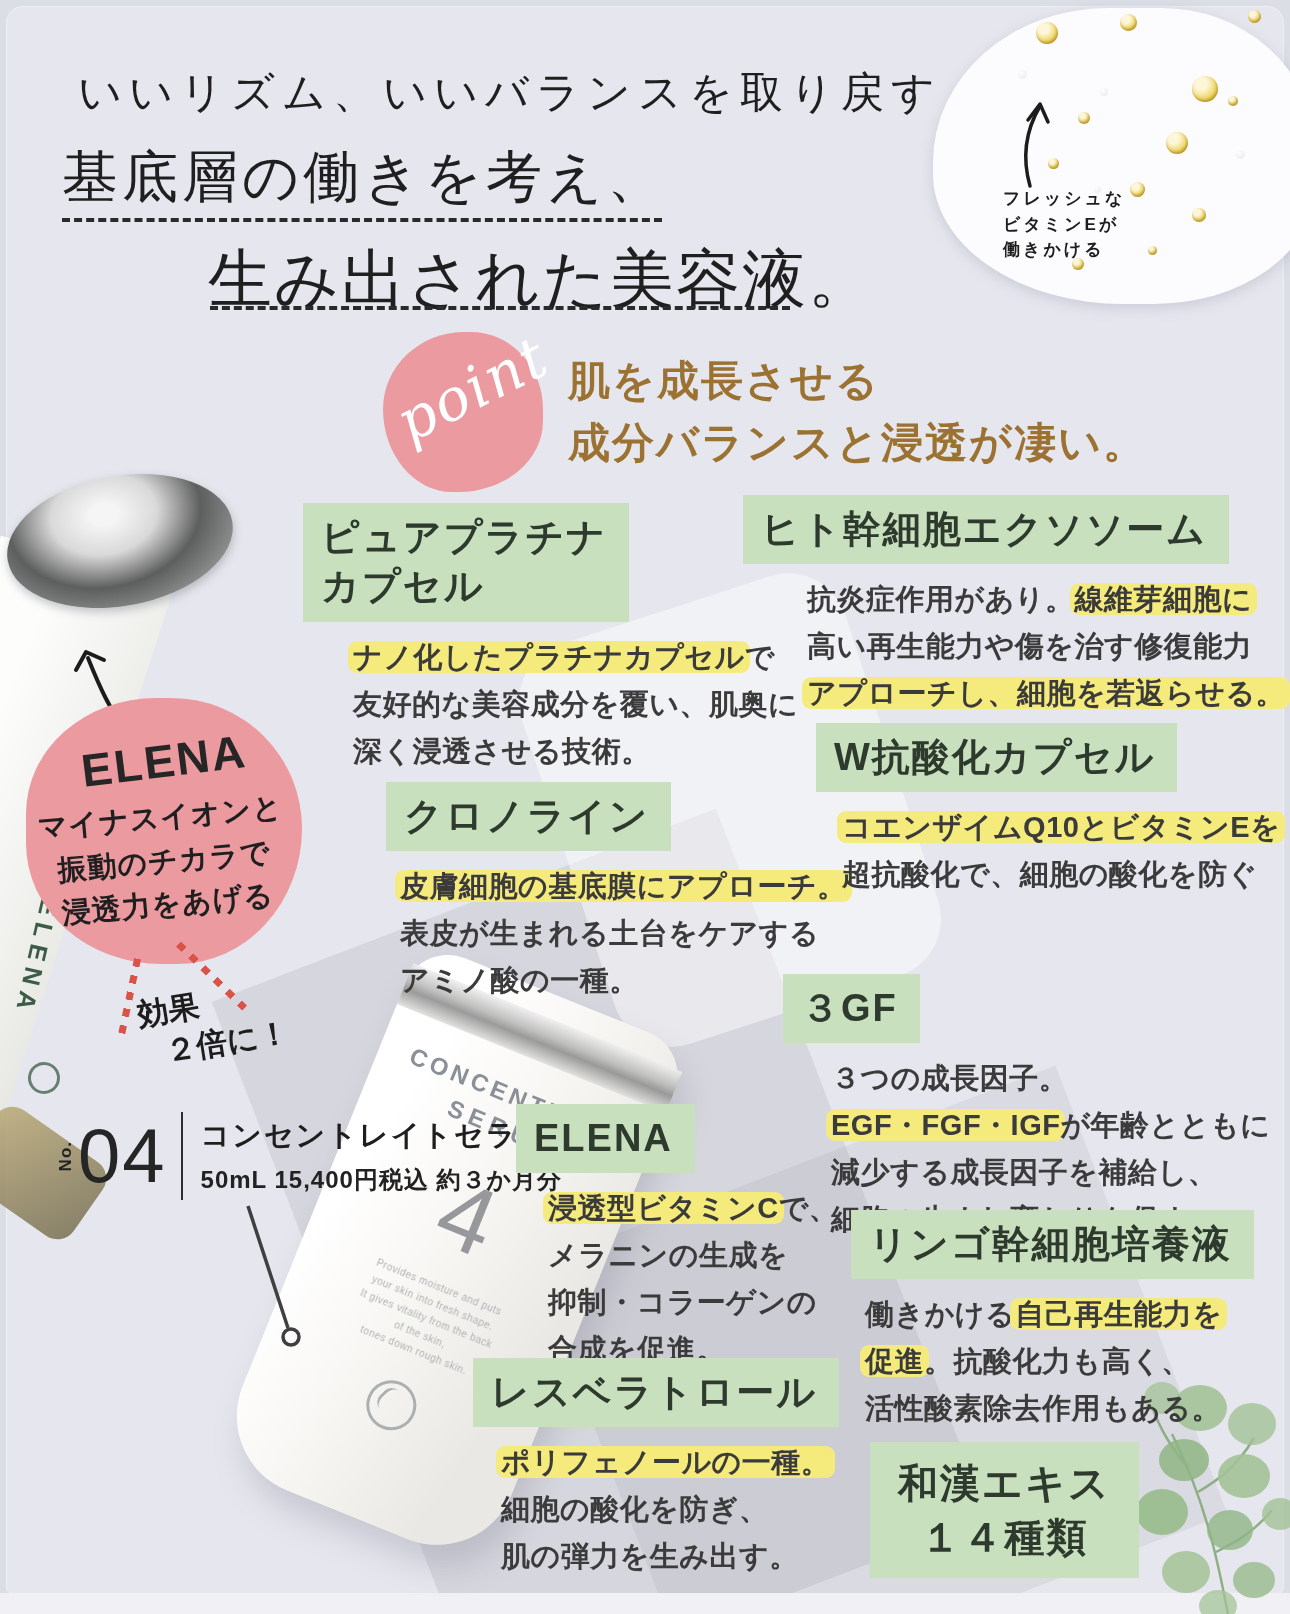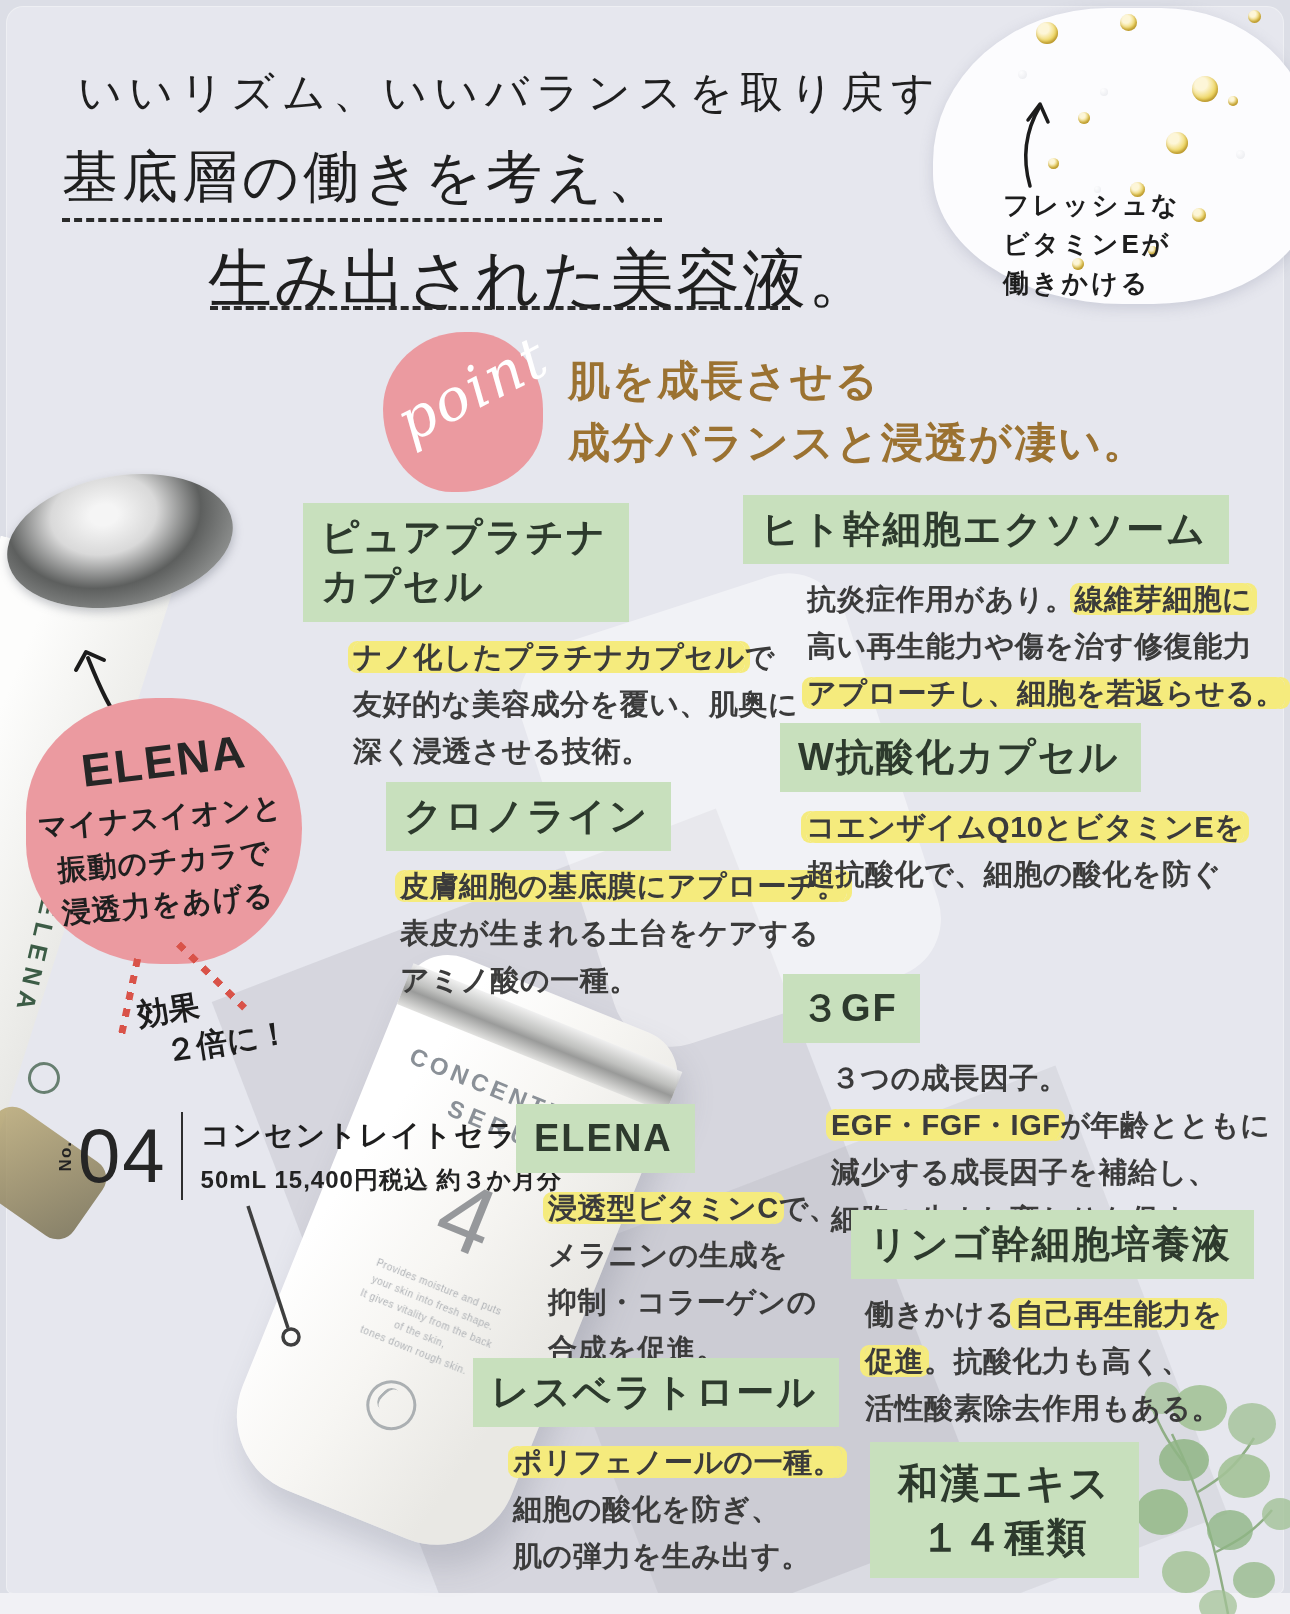--- a/index.html
+++ b/index.html
@@ -24,21 +24,21 @@
   .dash1{left:62px;top:218px;width:600px;}
   .dash2{left:210px;top:306px;width:580px;}
 
   
   .blob{position:absolute;left:933px;top:8px;width:380px;height:296px;background:#fcfcfe;
         border-radius:46% 40% 42% 50% / 52% 46% 38% 44%;box-shadow:0 4px 14px rgba(120,125,150,.25);}
   .droplet{position:absolute;border-radius:50%;
         background:radial-gradient(circle at 35% 30%, #fdf6d8 0 25%, #efd765 62%, #cfae3a 100%);
         box-shadow:inset -1px -2px 3px rgba(150,110,15,.55);}
   .bubble{position:absolute;border-radius:50%;background:radial-gradient(circle at 35% 30%,#ffffff, #c9ccd4);opacity:.4;}
-  .vitamin-note{position:absolute;left:1003px;top:186px;font-size:26px;line-height:1.5;letter-spacing:3px;
+  .vitamin-note{position:absolute;left:1003px;top:186px;font-size:17px;line-height:1.5;letter-spacing:3px;
         color:#1d1d1d;font-weight:600;}
   .blob-arrow{position:absolute;left:1008px;top:98px;}
 
   
   .point-badge{position:absolute;left:383px;top:332px;width:160px;height:160px;background:var(--pink,#eb9aa0);
         border-radius:53% 47% 55% 45% / 50% 50% 46% 54%;}
   .point-word{position:absolute;left:10px;top:28px;width:140px;text-align:center;color:#fff;
         font-family:"DejaVu Serif","Liberation Serif",serif;font-style:italic;font-size:58px;
         transform:rotate(-27deg);letter-spacing:2px;}
   .point-headline{position:absolute;left:568px;top:350px;color:var(--brown,#9b7231);font-size:42px;
@@ -107,25 +107,25 @@
   .sec{position:absolute;z-index:6;}
   .sec-title{display:inline-block;margin:0;background:var(--green,#c8e0bd);color:#2d3a2d;
         font-size:38px;font-weight:bold;line-height:1.3;padding:10px 22px 10px 18px;letter-spacing:2px;}
   .sec-body{margin-top:12px;font-size:29px;font-weight:600;color:#3b3b3b;line-height:1.62;
         letter-spacing:.5px;white-space:nowrap;}
   .hl{background:var(--yellow,#f5eb7d);border-radius:9px;
         box-shadow:5px 0 0 var(--yellow,#f5eb7d),-5px 0 0 var(--yellow,#f5eb7d);}
   .sec-pure-platinum{left:303px;top:503px;}   .sec-pure-platinum .sec-body{margin-left:50px;}
   .sec-hito-exosome{left:743px;top:495px;}    .sec-hito-exosome .sec-body{margin-left:64px;}
   .sec-chronoline{left:386px;top:782px;}      .sec-chronoline .sec-body{margin-left:14px;}
-  .sec-w-capsule{left:780px;top:723px;}       .sec-w-capsule .sec-body{margin-left:26px;}
+  .sec-w-capsule{left:816px;top:723px;}       .sec-w-capsule .sec-body{margin-left:26px;}
   .sec-3gf{left:783px;top:974px;}             .sec-3gf .sec-body{margin-left:48px;}
   .sec-apps{left:516px;top:1104px;}           .sec-apps .sec-body{margin-left:32px;}
   .sec-apple-stem{left:851px;top:1210px;}     .sec-apple-stem .sec-body{margin-left:14px;}
-  .sec-resveratrol{left:473px;top:1358px;}    .sec-resveratrol .sec-body{margin-left:40px;}
+  .sec-resveratrol{left:473px;top:1358px;}    .sec-resveratrol .sec-body{margin-left:28px;}
   .sec-wakan{left:870px;top:1442px;}
   .sec-wakan .sec-title{padding:14px 28px;text-align:center;line-height:1.35;font-size:40px;}
 
   .leaves{position:absolute;left:1068px;top:1372px;}
   .z2{z-index:2;} .z3{z-index:3;} .z4{z-index:4;} .z5{z-index:5;}
 </style>
 </head>
 <body>
 
 <div class="canvas">

